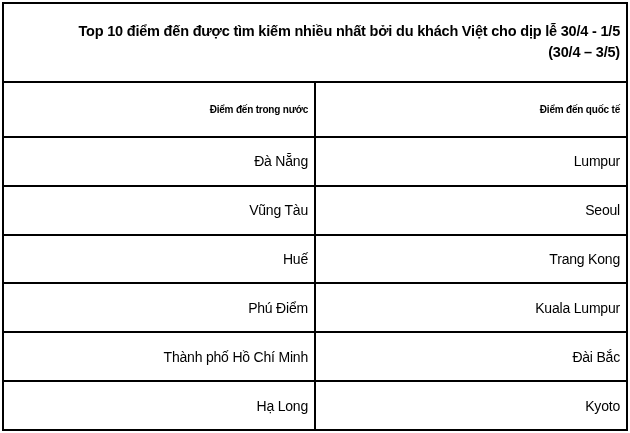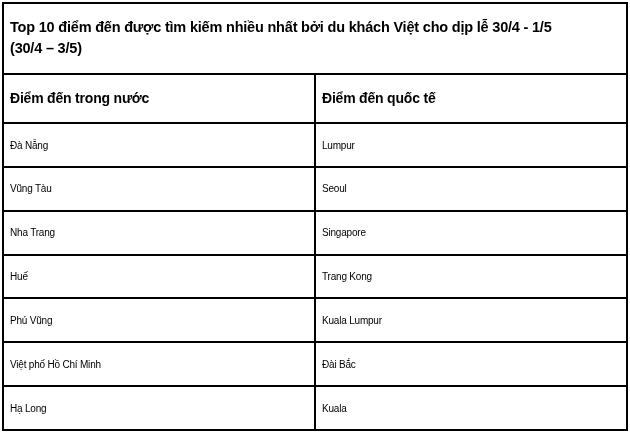--- a/index.html
+++ b/index.html
@@ -18,40 +18,40 @@
   }
   table.dest-table {
     border-collapse: collapse;
     table-layout: fixed;
     width: 626px;
     height: 429px;
     margin: 2px;
   }
   table.dest-table td {
     border: 2px solid #000000;
-    text-align: left;
+    text-align: right;
     vertical-align: middle;
     padding: 0 6px;
     box-sizing: border-box;
   }
   tr.title-row td {
     height: 50px;
     font-weight: bold;
     font-size: 14.5px;
     line-height: 1.5;
     letter-spacing: -0.2px;
   }
   tr.header-row td {
     height: 35px;
     font-weight: bold;
-    font-size: 14px;
+    font-size: 10px;
     letter-spacing: -0.2px;
   }
   tbody.data-rows td {
-    font-size: 10px;
+    font-size: 14px;
     font-weight: normal;
     height: 31px;
     letter-spacing: -0.2px;
   }
   col.half { width: 50%; }
 </style>
 </head>
 <body>
 
 <div class="page">
@@ -75,34 +75,30 @@
       <tbody class="data-rows" id="data-rows">
         <tr>
           <td>Đà Nẵng</td>
           <td>Lumpur</td>
         </tr>
         <tr>
           <td>Vũng Tàu</td>
           <td>Seoul</td>
         </tr>
         <tr>
-          <td>Nha Trang</td>
-          <td>Singapore</td>
-        </tr>
-        <tr>
           <td>Huế</td>
           <td>Trang Kong</td>
         </tr>
         <tr>
-          <td>Phú Vũng</td>
+          <td>Phú Điểm</td>
           <td>Kuala Lumpur</td>
         </tr>
         <tr>
-          <td>Việt phố Hồ Chí Minh</td>
+          <td>Thành phố Hồ Chí Minh</td>
           <td>Đài Bắc</td>
         </tr>
         <tr>
           <td>Hạ Long</td>
-          <td>Kuala</td>
+          <td>Kyoto</td>
         </tr>
       </tbody>
   </table>
 </div>
 
 </body></html>

